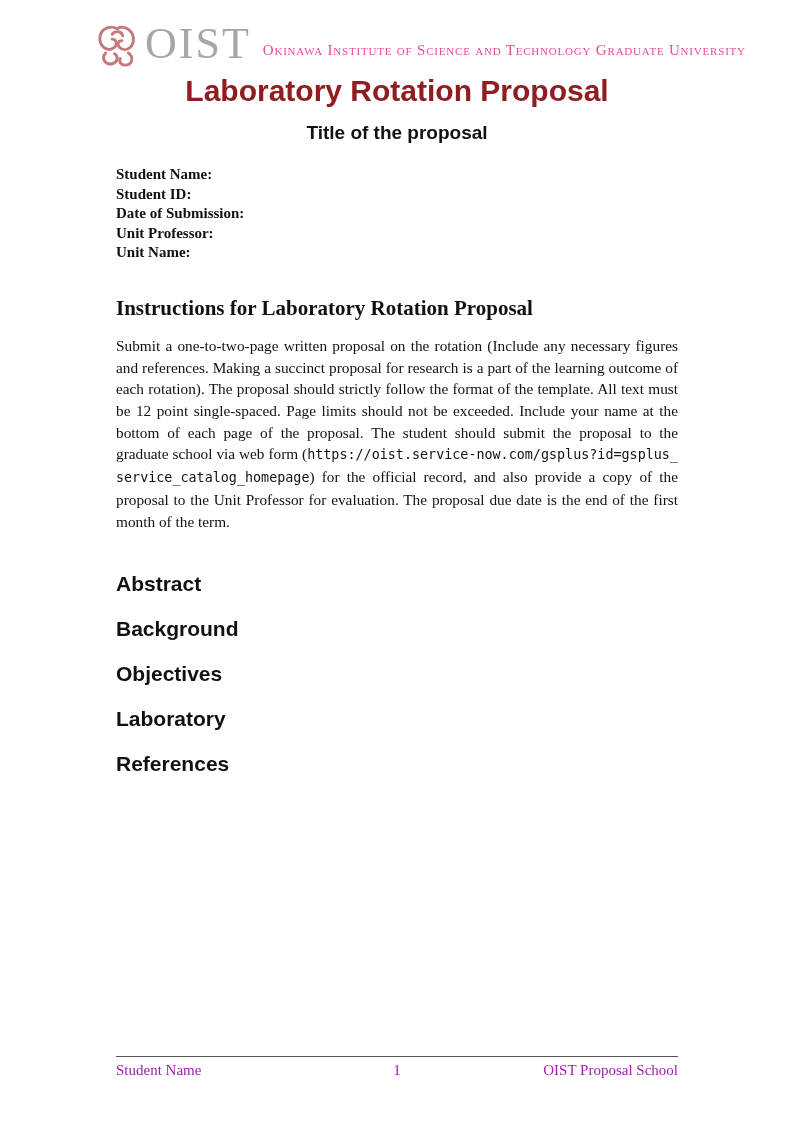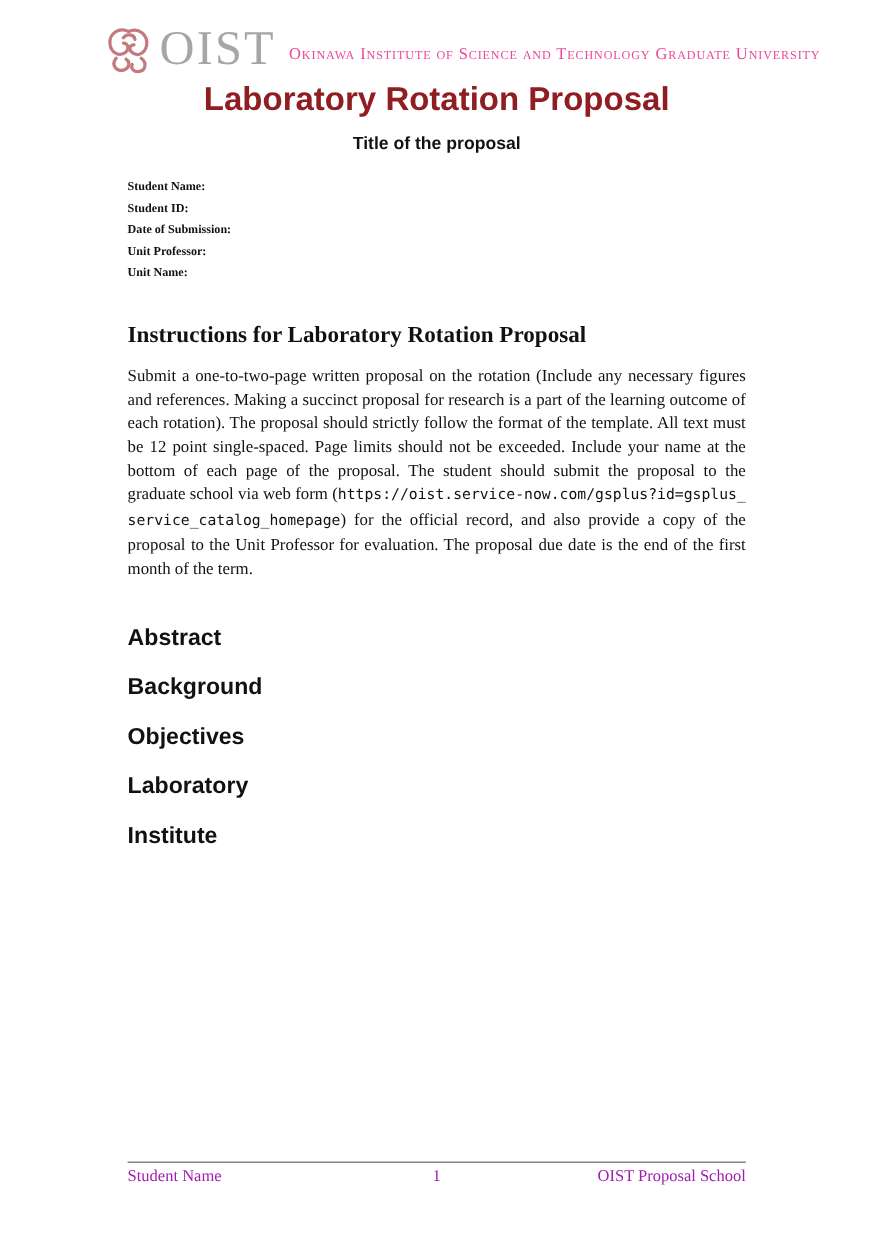--- a/index.html
+++ b/index.html
@@ -48,32 +48,32 @@
     font-family: "Liberation Sans", sans-serif;
     font-weight: 700;
     font-size: 30px;
     color: #8f1d21;
     margin-top: 4px;
   }
   .doc-subtitle {
     text-align: center;
     font-family: "Liberation Sans", sans-serif;
     font-weight: 700;
-    font-size: 16px;
+    font-size: 19px;
     color: #111111;
     margin-top: 14px;
   }
 
   
   .content { padding: 0 75px; }
 
   .student-info { margin-top: 21px; }
   .student-info .field-label {
     font-weight: 700;
-    font-size: 11px;
+    font-size: 15px;
     line-height: 19.6px;
     color: #111111;
   }
 
   .instructions-heading {
     font-family: Liberation Serif, serif;
     font-weight: 700;
     font-size: 21px;
     color: #111111;
     margin-top: 33px;
@@ -155,21 +155,21 @@
     </div>
 
     <h2 class="instructions-heading">Instructions for Laboratory Rotation Proposal</h2>
 
     <p class="instructions-body"><span>Submit a one-to-two-page written proposal on the rotation (Include any necessary figures and references. Making a succinct proposal for research is a part of the learning outcome of each rotation). The proposal should strictly follow the format of the template. All text must be 12 point single-spaced. Page limits should not be exceeded. Include your name at the bottom of each page of the proposal. The student should submit the proposal to the graduate school via web form (</span><a class="mono-url" href="#">https://oist.service-now.com/gsplus?id=gsplus_service_catalog_homepage</a><span>) for the official record, and also provide a copy of the proposal to the Unit Professor for evaluation. The proposal due date is the end of the first month of the term.</span></p>
 
     <h2 class="section-heading first">Abstract</h2>
     <h2 class="section-heading">Background</h2>
     <h2 class="section-heading">Objectives</h2>
     <h2 class="section-heading">Laboratory</h2>
-    <h2 class="section-heading">Institute</h2>
+    <h2 class="section-heading">References</h2>
   </div>
 
   <div class="footer">
     <span class="f-left">Student Name</span>
     <span class="f-center">1</span>
     <span class="f-right">OIST Proposal School</span>
   </div>
 
 </div>
 

